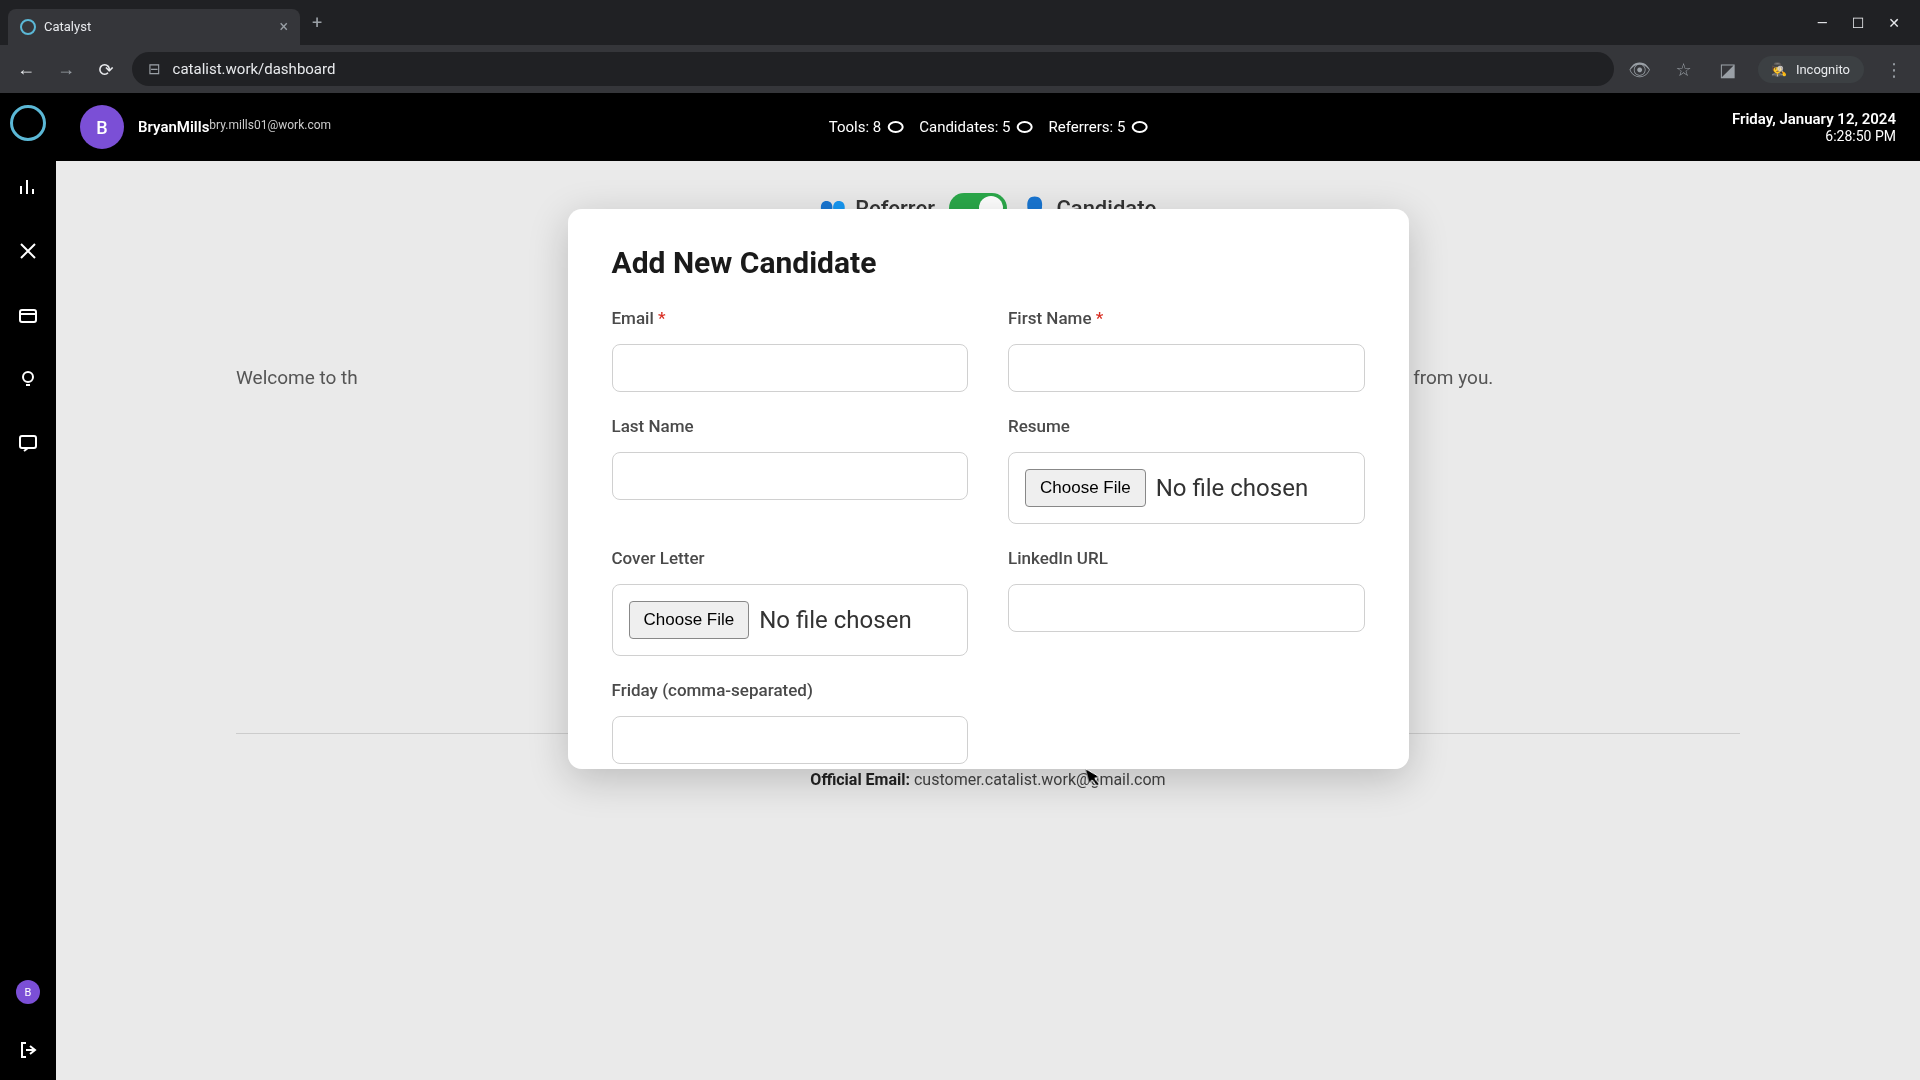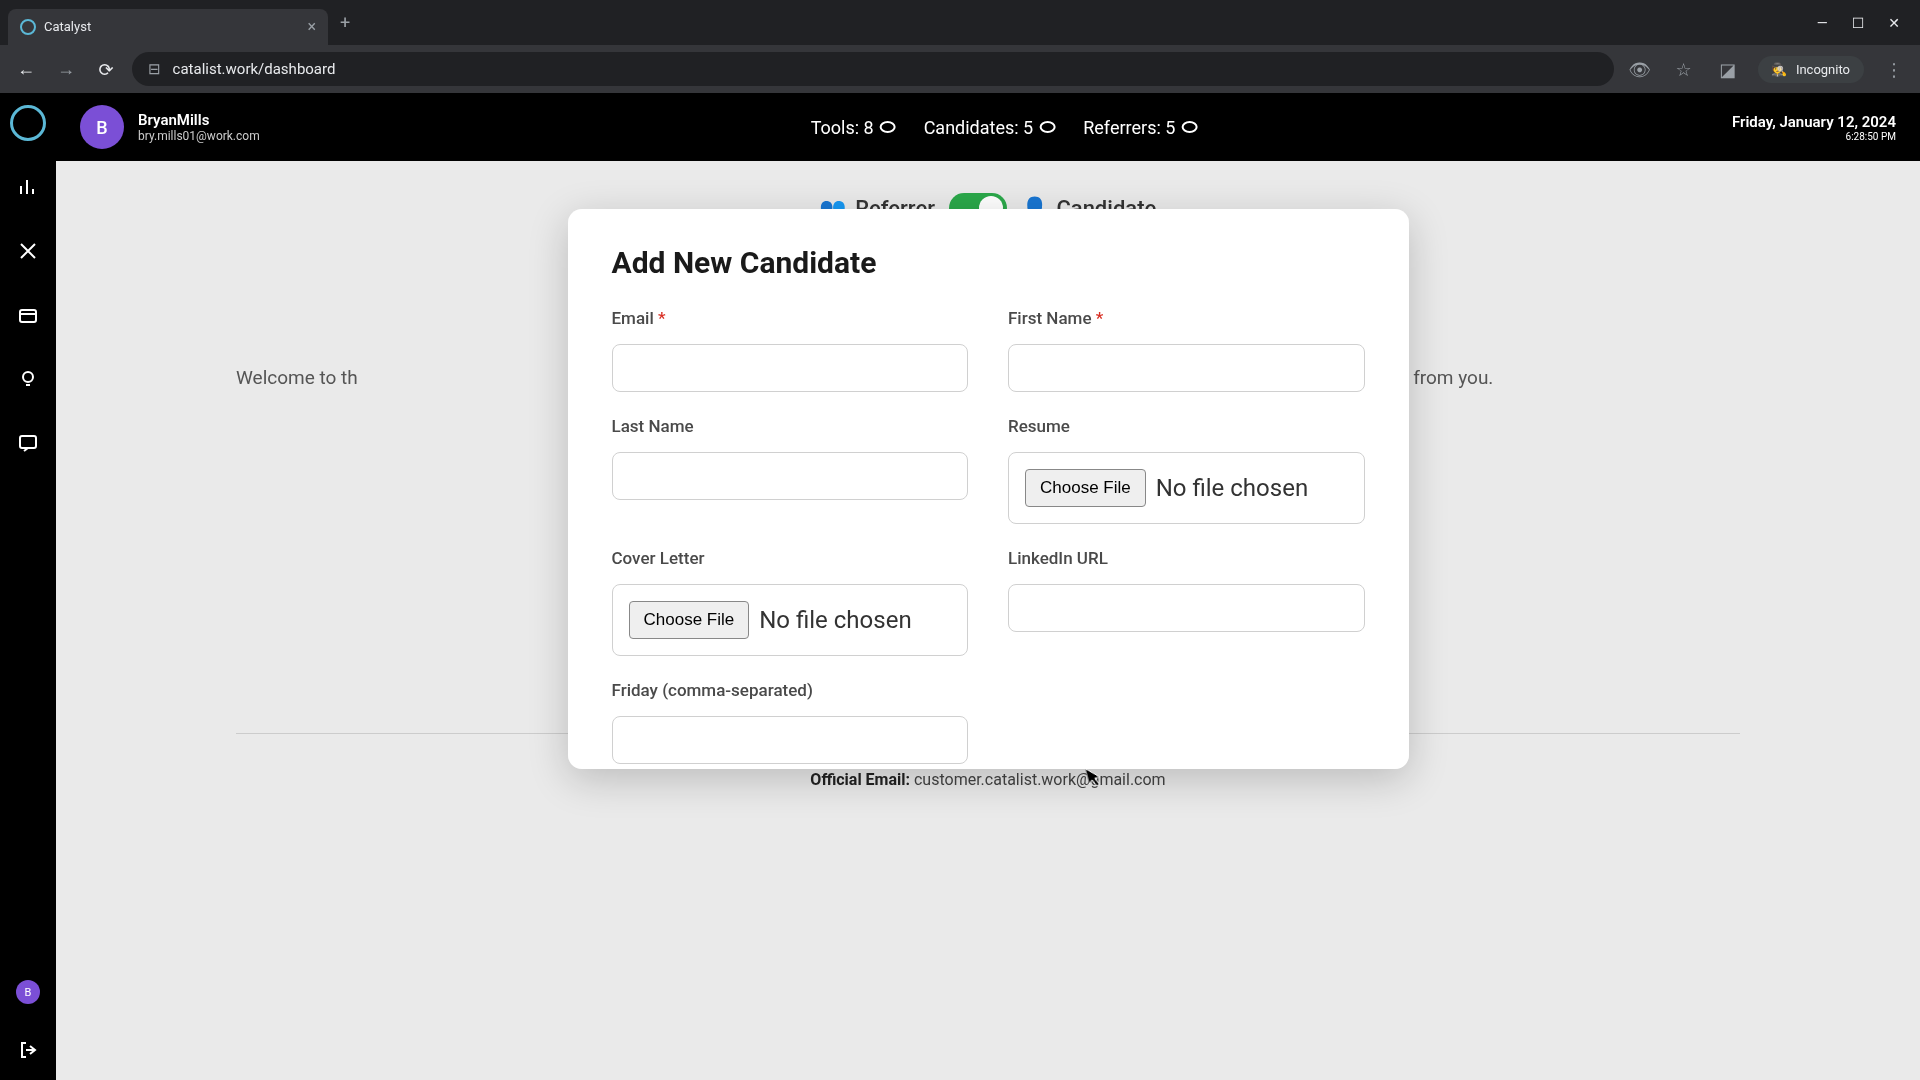--- a/index.html
+++ b/index.html
@@ -19,21 +19,21 @@
       align-items: center;
       padding: 0 8px;
     }
     .tab {
       background: #35363a;
       border-radius: 8px 8px 0 0;
       padding: 8px 12px;
       display: flex;
       align-items: center;
       gap: 8px;
-      width: 320px;
+      width: 292px;
       height: 36px;
       margin-top: 8px;
     }
     .tab-icon {
       width: 16px;
       height: 16px;
       border: 2px solid #5bb8d6;
       border-radius: 50%;
     }
     .tab-title { color: #e8eaed; font-size: 13px; flex: 1; }
@@ -149,48 +149,47 @@
       width: 44px;
       height: 44px;
       background: #7b4fd6;
       border-radius: 50%;
       display: flex;
       align-items: center;
       justify-content: center;
       font-size: 18px;
       font-weight: 500;
     }
-    .user-info { display: flex; flex-direction: column; }
+    .user-info { display: flex; }
     .user-name { font-size: 15px; font-weight: 600; }
     .user-email { font-size: 12px; color: #ccc; }
     .stats {
       position: absolute;
       left: 50%;
       transform: translateX(-50%);
       display: flex;
-      gap: 28px;
-      font-size: 18px;
-      margin-left: 16px;
+      gap: 16px;
+      font-size: 15px;
     }
     .stat { display: flex; align-items: center; gap: 6px; }
     .coin-icon {
       width: 16px;
       height: 12px;
       border: 2px solid #fff;
       border-radius: 50%;
       display: inline-block;
     }
     .datetime {
       margin-left: auto;
       text-align: right;
       display: flex;
       flex-direction: column;
     }
     .date { font-size: 15px; font-weight: 600; }
-    .time { font-size: 10px; }
+    .time { font-size: 14px; }
     
     
     .content {
       flex: 1;
       padding: 32px 0;
       overflow-y: auto;
       position: relative;
     }
     .mode-toggle {
       display: flex;

